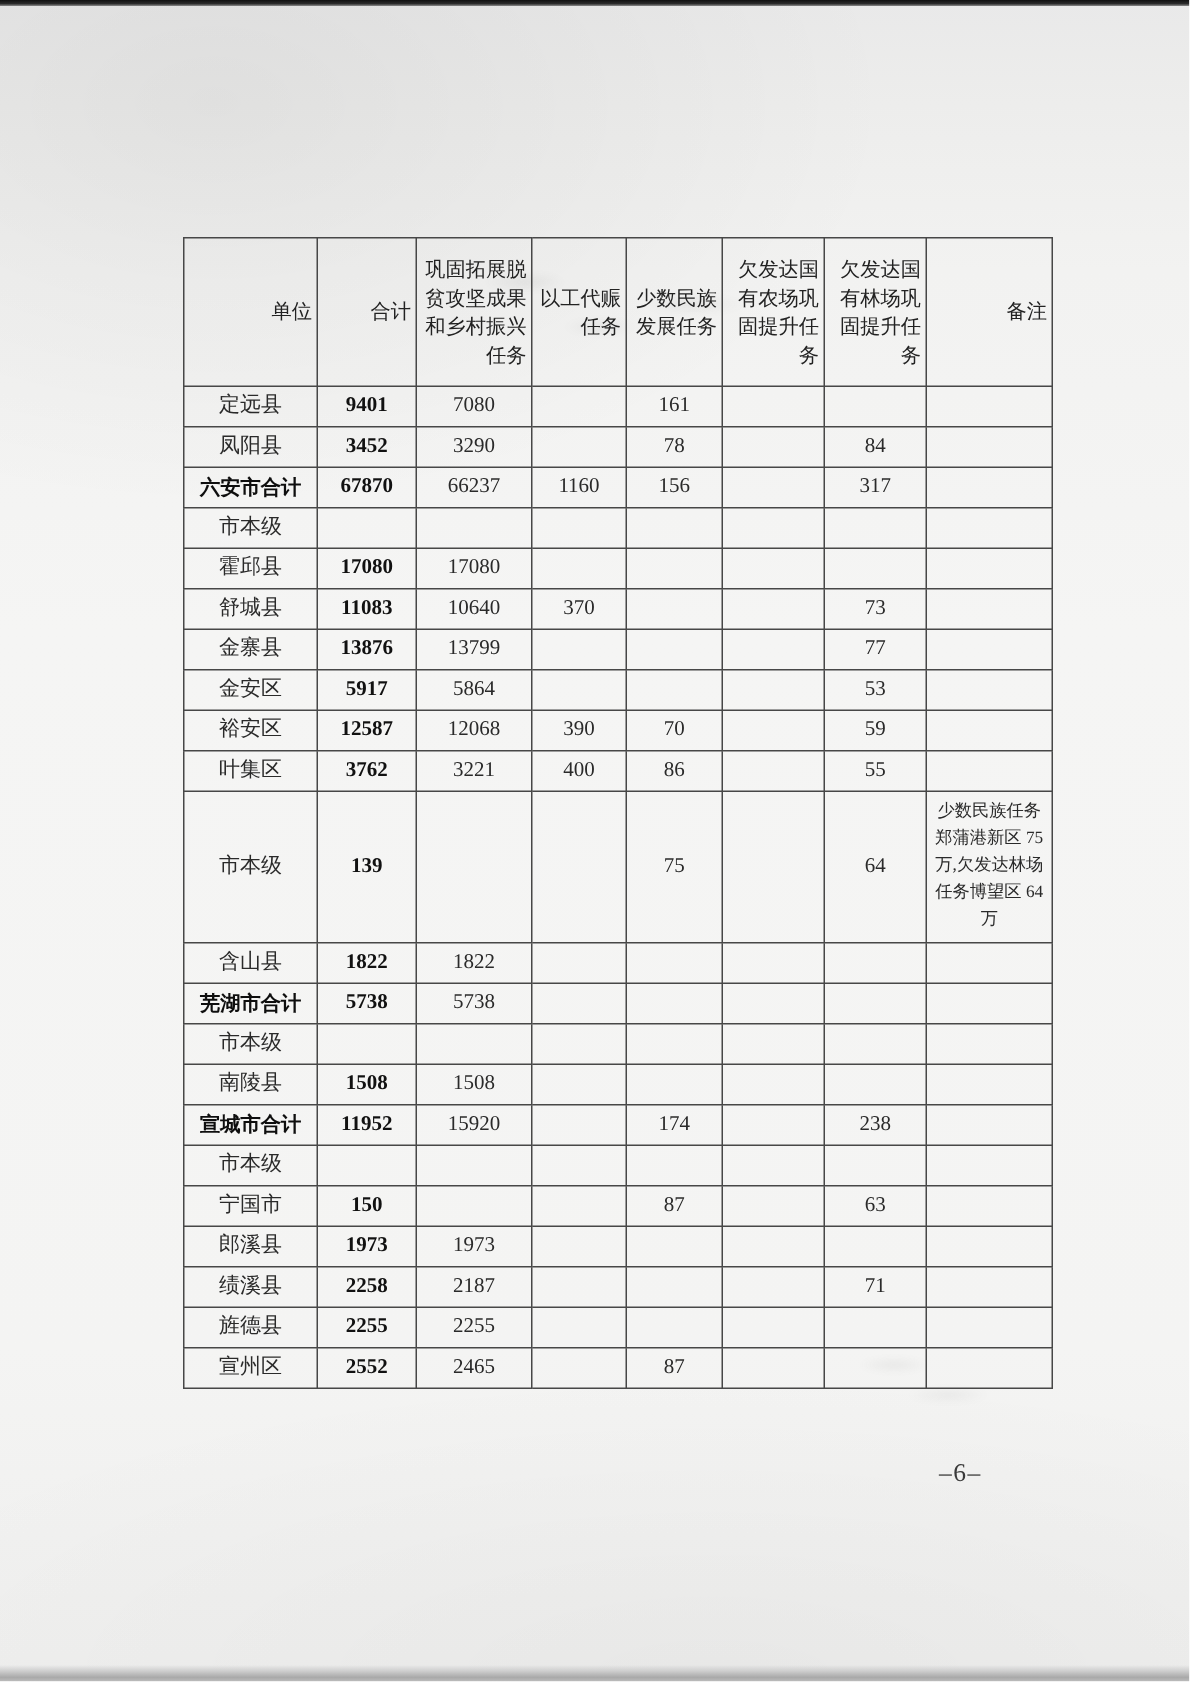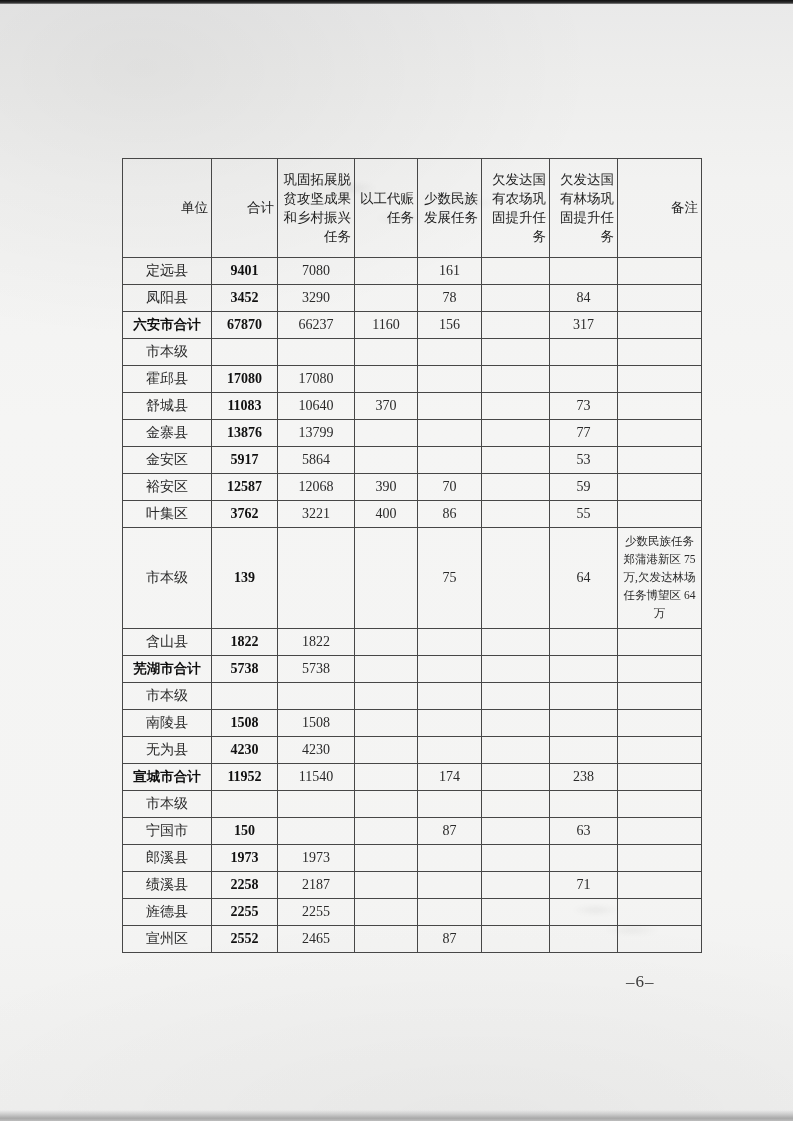--- a/index.html
+++ b/index.html
@@ -291,34 +291,24 @@
         <tr>
           <td class="unit">南陵县</td>
           <td class="total">1508</td>
           <td class="num">1508</td>
           <td class="num"></td>
           <td class="num"></td>
           <td class="num"></td>
           <td class="num"></td>
           <td class="remark"></td>
         </tr>
-        <tr>
-          <td class="unit">无为县</td>
-          <td class="total">4230</td>
-          <td class="num">4230</td>
-          <td class="num"></td>
-          <td class="num"></td>
-          <td class="num"></td>
-          <td class="num"></td>
-          <td class="remark"></td>
-        </tr>
         <tr class="bold-row">
           <td class="unit">宣城市合计</td>
           <td class="total">11952</td>
-          <td class="num">11540</td>
+          <td class="num">15920</td>
           <td class="num"></td>
           <td class="num">174</td>
           <td class="num"></td>
           <td class="num">238</td>
           <td class="remark"></td>
         </tr>
         <tr>
           <td class="unit">市本级</td>
           <td class="total"></td>
           <td class="num"></td>

